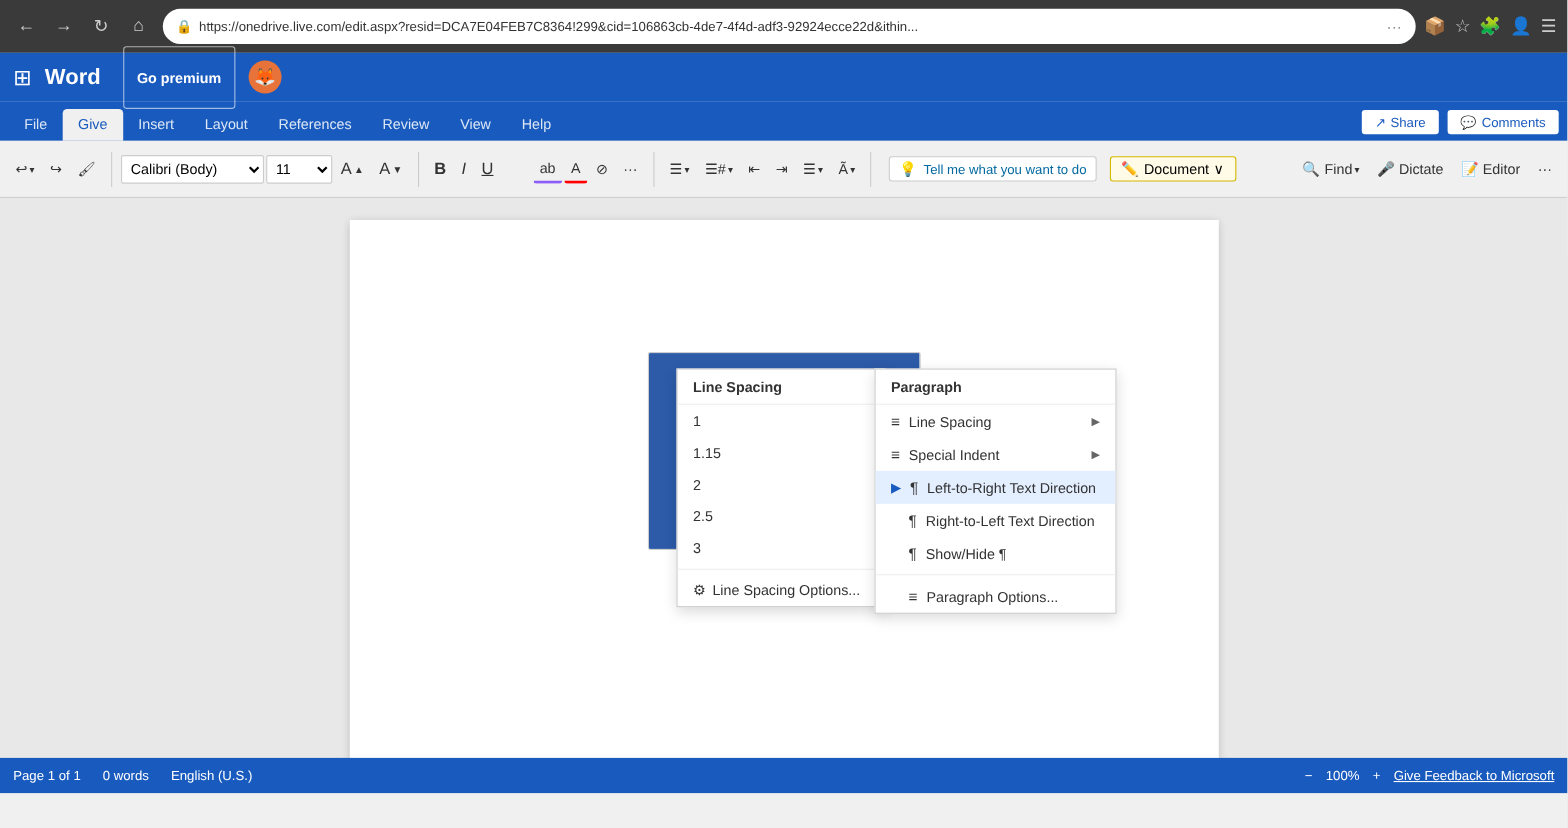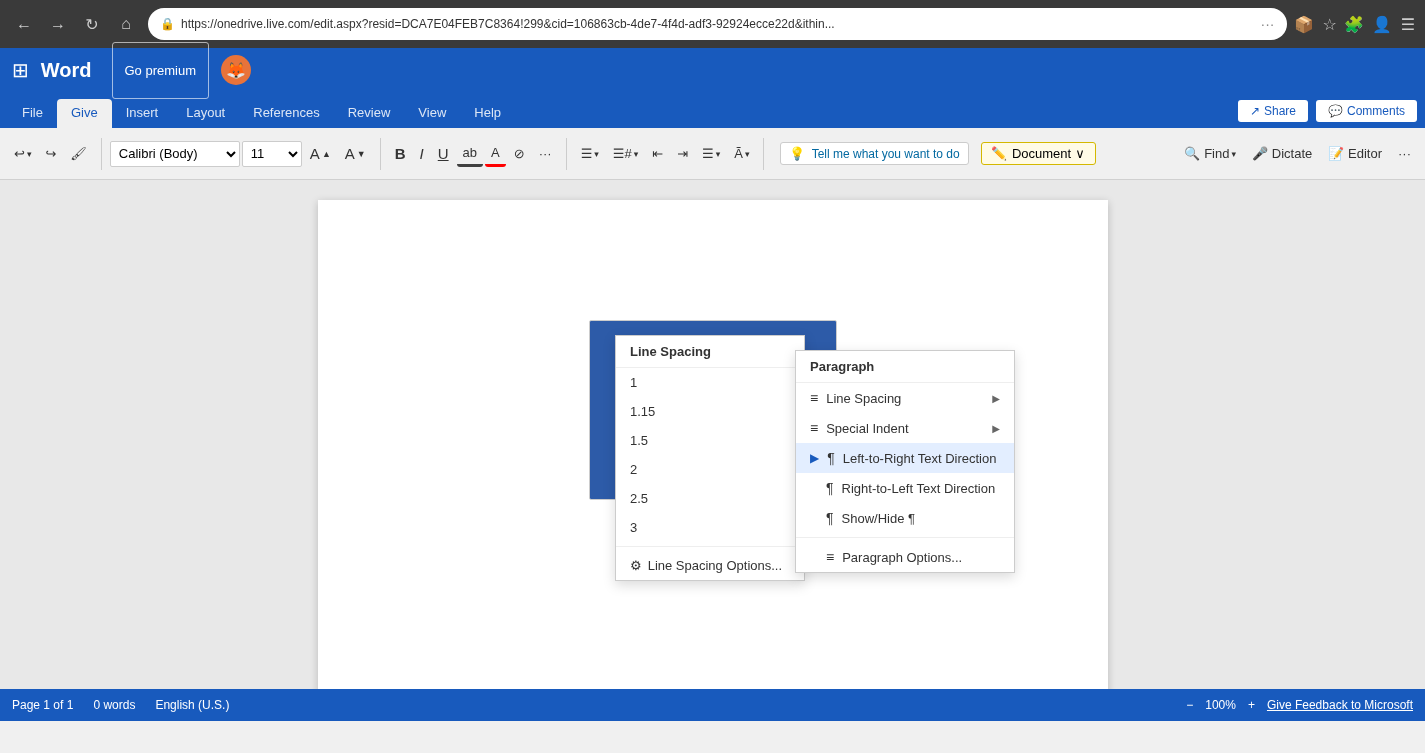--- a/index.html
+++ b/index.html
@@ -82,20 +82,21 @@
     .word-doc-title span { font-size: 12px; opacity: 0.85; }
     .go-premium-btn {
       background: none;
       border: 1px solid rgba(255,255,255,0.6);
       color: white;
       padding: 20px 12px;
       border-radius: 3px;
       font-size: 13px;
       cursor: pointer;
       margin-right: 12px;
+      font-weight: bold;
     }
     .user-avatar {
       width: 30px; height: 30px;
       border-radius: 50%;
       background: #e8733a;
       display: flex; align-items: center; justify-content: center;
       font-size: 16px;
       color: white;
     }
 
@@ -317,21 +318,21 @@
       gap: 6px;
       padding: 7px 14px;
       font-size: 13px;
       cursor: pointer;
       color: #333;
     }
 
     
     .paragraph-submenu {
       position: absolute;
-      top: 170px;
+      top: 155px;
       left: 795px;
       background: white;
       border: 1px solid #ccc;
       box-shadow: 0 4px 12px rgba(0,0,0,0.15);
       width: 220px;
       z-index: 101;
     }
     .para-header {
       padding: 8px 14px;
       font-size: 13px;
@@ -430,21 +431,21 @@
       <option>11</option>
     </select>
     <button class="toolbar-btn" style="font-size:15px;">A<sup style="font-size:9px;">▲</sup></button>
     <button class="toolbar-btn" style="font-size:15px;">A<sub style="font-size:9px;">▼</sub></button>
   </div>
   <div class="toolbar-separator"></div>
   <div class="toolbar-group">
     <button class="toolbar-btn bold-btn">B</button>
     <button class="toolbar-btn italic-btn">I</button>
     <button class="toolbar-btn underline-btn">U</button>
-    <button class="toolbar-btn" style="border-bottom:3px solid #404040;">ab</button>
+    <button class="toolbar-btn" style="border-bottom:3px solid #8b5cf6;margin-left:28px;">ab</button>
     <button class="toolbar-btn" style="border-bottom:3px solid red;">A</button>
     <button class="toolbar-btn">⊘</button>
     <button class="toolbar-btn">···</button>
   </div>
   <div class="toolbar-separator"></div>
   <div class="toolbar-group">
     <button class="toolbar-btn">☰<span style="font-size:9px;">▾</span></button>
     <button class="toolbar-btn">☰#<span style="font-size:9px;">▾</span></button>
     <button class="toolbar-btn">⇤</button>
     <button class="toolbar-btn">⇥</button>
@@ -495,21 +496,20 @@
           </div>
         </div>
       </div>
     </div>
   </div>
 
   <div class="line-spacing-dropdown">
     <div class="ls-header">Line Spacing</div>
     <div class="ls-item">1</div>
     <div class="ls-item">1.15</div>
-    <div class="ls-item">1.5</div>
     <div class="ls-item">2</div>
     <div class="ls-item">2.5</div>
     <div class="ls-item">3</div>
     <div class="ls-divider"></div>
     <div class="ls-options">
       <span>⚙</span>
       <span>Line Spacing Options...</span>
     </div>
   </div>
 

